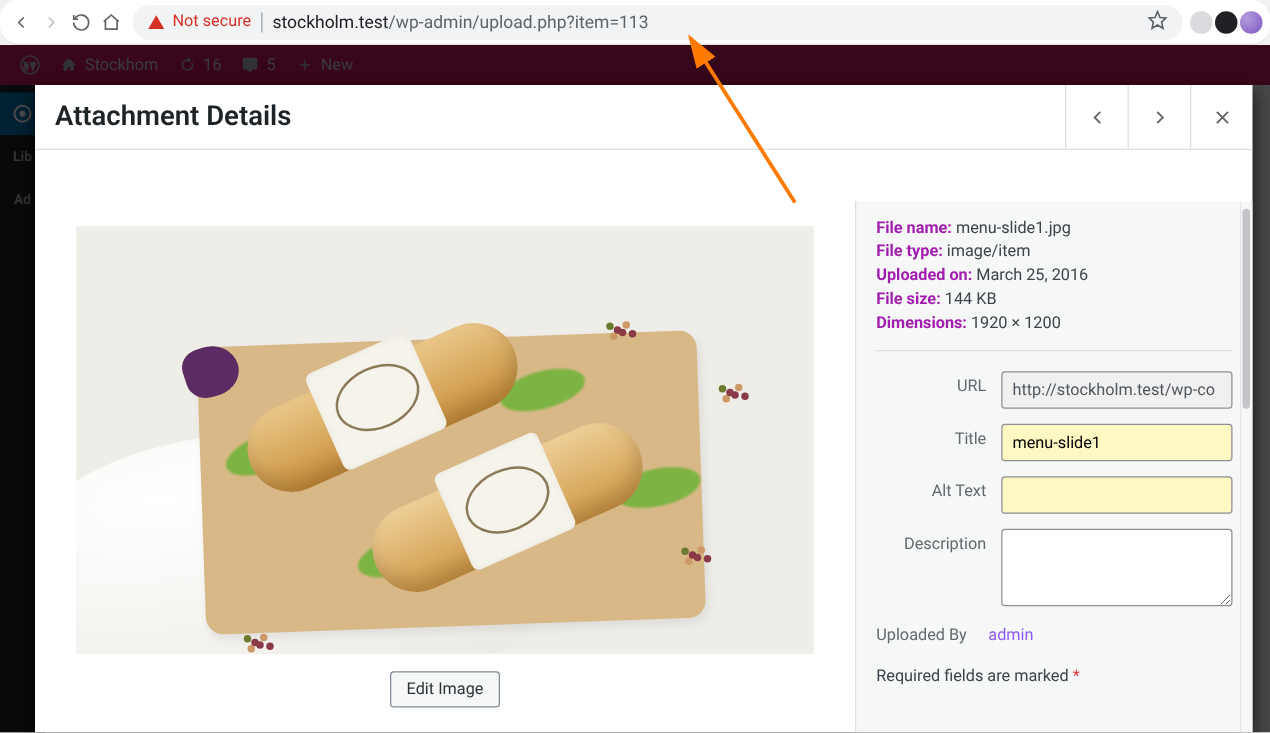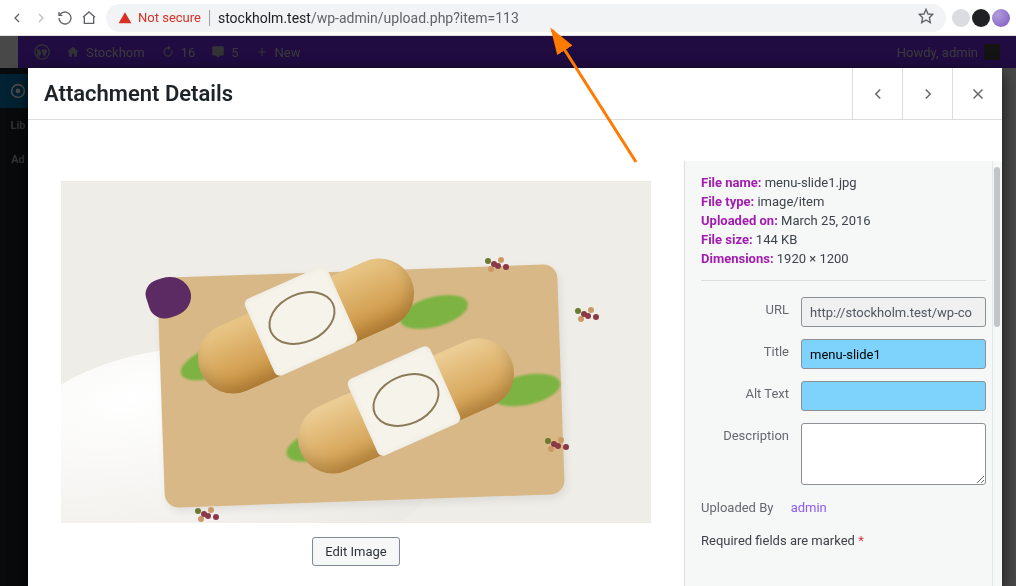--- a/index.html
+++ b/index.html
@@ -1,34 +1,34 @@
 <!DOCTYPE html>
 <html><head>
 <meta charset="utf-8">
 <style>
   * { margin: 0; padding: 0; box-sizing: border-box; font-family: -apple-system, BlinkMacSystemFont, "Segoe UI", Roboto, sans-serif; }
   body { width: 1016px; height: 586px; overflow: hidden; background: #f1f1f1; position: relative; }
 
   
-  .browser-bar { height: 36px; background: #fff; display: flex; align-items: center; padding: 0 6px; gap: 2px; border-bottom: 1px solid #e0e0e0; }
+  .browser-bar { height: 36px; background: #fff; display: flex; align-items: center; padding: 0 6px; gap: 2px; border-bottom: 1px solid #e0e0e0; border-radius: 15px; }
   .bicon { width: 22px; height: 22px; display: flex; align-items: center; justify-content: center; color: #5f6368; border-radius: 50%; cursor: pointer; }
   .bicon svg { width: 16px; height: 16px; }
   .urlbar { flex: 1; height: 28px; background: #f1f3f4; border-radius: 14px; display: flex; align-items: center; padding: 0 12px; margin: 0 4px; gap: 8px; }
   .not-secure { color: #d93025; font-size: 13px; display:flex; align-items:center; gap:6px; }
   .url-divider { width: 1px; height: 16px; background: #9aa0a6; }
   .url-text { color: #5f6368; font-size: 14px; flex:1; white-space: nowrap; text-overflow: ellipsis; overflow:hidden; }
   .url-text .host { color: #202124; }
   .star { color: #5f6368; }
   .ext { width: 18px; height: 18px; border-radius: 50%; }
   .ext1 { background: #dadce0; }
   .ext2 { background: #202124; }
   .ext3 { background: radial-gradient(circle at 30% 30%, #b39ddb, #7e57c2); }
 
   
-  .wp-adminbar { position: absolute; top: 36px; left:18px; right:0; height: 32px; background: #6d28d9; color: #c3c4c7; display:flex; align-items:center; padding: 0 8px; font-size: 13px; }
+  .wp-adminbar { position: absolute; top: 36px; left:0; right:0; height: 32px; background: #be185d; color: #c3c4c7; display:flex; align-items:center; padding: 0 8px; font-size: 13px; }
   .ab-item { display:flex; align-items:center; gap:6px; padding: 0 8px; height:100%; cursor:pointer; }
   .ab-spacer { flex:1; }
   .ab-avatar { width:16px; height:16px; background:#444; border-radius:2px; }
 
   .wp-leftmenu { position:absolute; top:68px; left:0; width:36px; bottom:0; background:#1d2327; color:#a7aaad; padding-top:6px; }
   .lmitem { height:34px; display:flex; align-items:center; justify-content:center; font-size:11px; color:#a7aaad;font-weight:bold; }
   .lmitem.active { background:#0073aa; color:#fff; }
 
   
   .modal-backdrop { position:absolute; top:36px; left:0; right:0; bottom:0; background: rgba(0,0,0,.7); }
@@ -59,21 +59,21 @@
   .cloth { position:absolute; left:-50px; bottom:-40px; width:420px; height:220px; background: radial-gradient(120% 100% at 30% 20%, #fff, #e9e7e0); border-radius:40% 50% 30% 60%; transform:rotate(-8deg);}
   .edit-btn { margin-top:14px; padding:6px 12px; border:1px solid #7e8993; background:#f6f7f7; color:#2c3338; font-size:13px; border-radius:3px; cursor:pointer; }
 
   .details-pane { width: 318px; border-left:1px solid #ddd; background:#f6f7f7; padding: 14px 16px; font-size:13px; color:#3c434a; overflow:auto; position:relative; }
   .meta-line { margin-bottom:4px; }
   .meta-line b { color:#a21caf; }
   .hr { border:none; border-top:1px solid #ddd; margin: 14px 0 16px; }
   .settings-row { display:flex; align-items:flex-start; margin-bottom: 12px; }
   .settings-row label { width: 100px; text-align:right; padding-right: 12px; color:#646970; padding-top:5px; font-size:13px;}
   .settings-row .control { flex:1; }
-  .settings-row input[type=text] { width:100%; height:30px; padding:3px 8px; border:1px solid #8c8f94; border-radius:3px; font-size:13px; background:#7dd3fc; }
+  .settings-row input[type=text] { width:100%; height:30px; padding:3px 8px; border:1px solid #8c8f94; border-radius:3px; font-size:13px; background:#fef9c3; }
   .settings-row input[readonly] { background:#f0f0f1; color:#50575e; }
   .settings-row textarea { width:100%; height:62px; padding:4px 8px; border:1px solid #8c8f94; border-radius:3px; font-size:13px; resize:vertical; background:#fff; }
   .uploaded-by-row { margin: 10px 0 18px; color:#646970; }
   .uploaded-by-row span.v { color:#8b5cf6; margin-left: 14px; }
   .required-note { color:#3c434a; }
   .required-note .ast { color:#d63638; }
 
   
   .arrow-svg { position:absolute; pointer-events:none; z-index: 1000; left: 0; top: 0; }
 
@@ -150,24 +150,20 @@
       </svg>
       <span>5</span>
     </div>
   <div class="ab-item">
       <svg width="14" height="14" viewBox="0 0 24 24" fill="#a7aaad">
         <path d="M19 13h-6v6h-2v-6H5v-2h6V5h2v6h6v2z"></path>
       </svg>
       <span>New</span>
     </div>
   <div class="ab-spacer"></div>
-  <div class="ab-item">
-      <span>Howdy, admin</span>
-      <span class="ab-avatar"></span>
-    </div>
 </div>
 
 <div class="wp-leftmenu">
   <div class="lmitem active">
       <svg width="16" height="16" viewBox="0 0 20 20" fill="#fff">
         <circle cx="10" cy="10" r="3"></circle>
         <circle cx="10" cy="10" r="8" fill="none" stroke="#fff" stroke-width="2"></circle>
       </svg>
     </div>
   <div class="lmitem">Lib</div>

